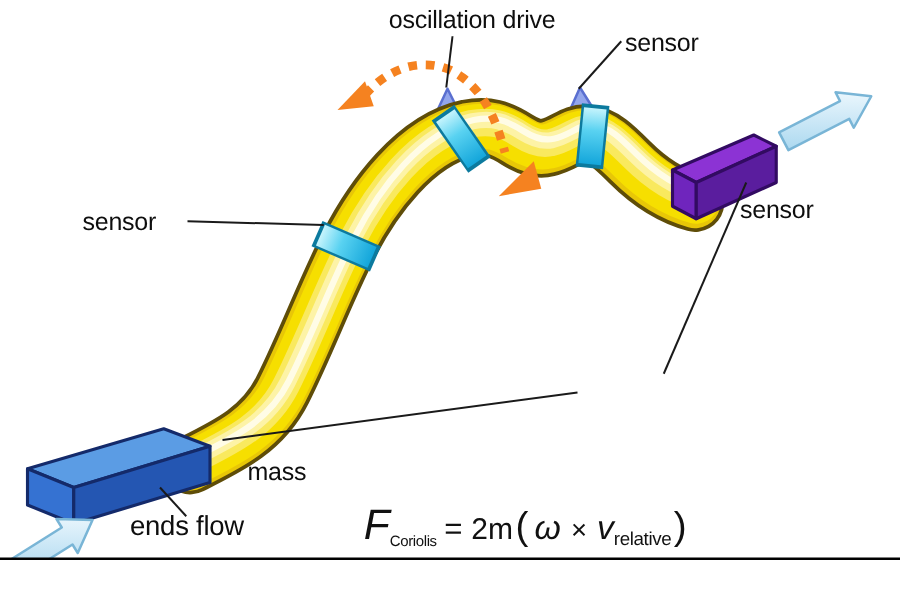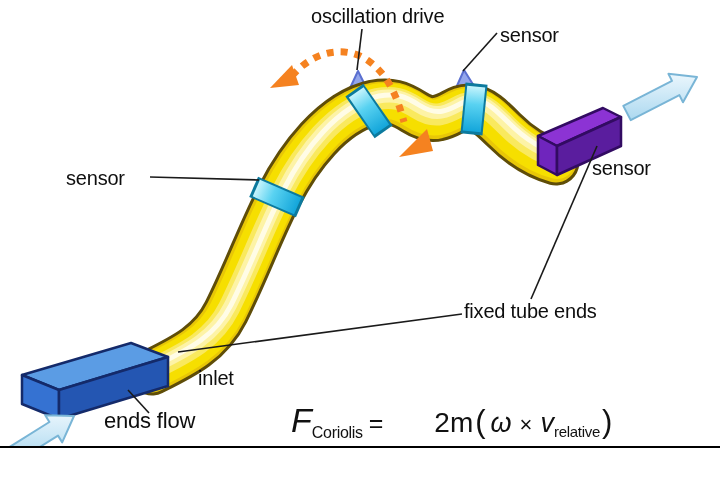--- a/index.html
+++ b/index.html
@@ -12,23 +12,23 @@
     position:absolute;font-size:20px;line-height:1.05;letter-spacing:-0.2px;
     color:#0e0e0e;white-space:pre;z-index:5;
   }
   .lbl-big{font-size:22px;}
   .formula{
     position:absolute;left:291px;top:401px;z-index:5;
     display:flex;align-items:baseline;color:#111;
   }
   .f-it{font-style:italic;}
   .f-F{font-size:34px;}
-  .f-sub{font-size:16px;transform:translateY(6px);letter-spacing:-0.3px;}
+  .f-sub{font-size:12px;transform:translateY(6px);letter-spacing:-0.3px;}
   .f-eq{font-size:25px;margin:0 7px 0 6px;}
-  .f-2m{font-size:28px;margin-left:44px;}
+  .f-2m{font-size:24px;}
   .f-paren{font-size:31px;margin:0 2px;}
   .f-om{font-size:27px;margin-left:3px;}
   .f-x{font-size:22px;margin:0 8px;}
   .f-v{font-size:27px;}
   .f-subv{font-size:15px;transform:translateY(5px);letter-spacing:-0.3px;text-align:center;}
   .bottom-bar{
     position:absolute;left:0;bottom:0;width:720px;height:2px;background:#000;z-index:6;
   }
 </style>
 </head>
@@ -109,23 +109,22 @@
       <line x1="149" y1="413" x2="128" y2="390"></line>
     </g>
   </svg>
 
   <div class="lbl" style="left:311px;top:6px;">oscillation drive</div>
 
   <div class="lbl" style="left:500px;top:4px;"><br><span>sensor</span></div>
 
   <div class="lbl" style="left:66px;top:147px;"><br><span>sensor</span></div>
 
-  <div class="lbl" style="left:464px;top:301px;">fixed tube ends</div>
 
-  <div class="lbl" style="left:198px;top:368px;">inlet</div>
+  <div class="lbl" style="left:198px;top:368px;">mass</div>
 
   <div class="lbl" style="left:592px;top:158px;">sensor</div>
 
   <div class="lbl lbl-big" style="left:104px;top:409px;">ends flow</div>
 
   <div class="formula">
     <span class="f-it f-F">F</span>
       <span class="f-sub">Coriolis</span>
       <span class="f-eq">=</span>
       <span class="f-2m">2m</span>

